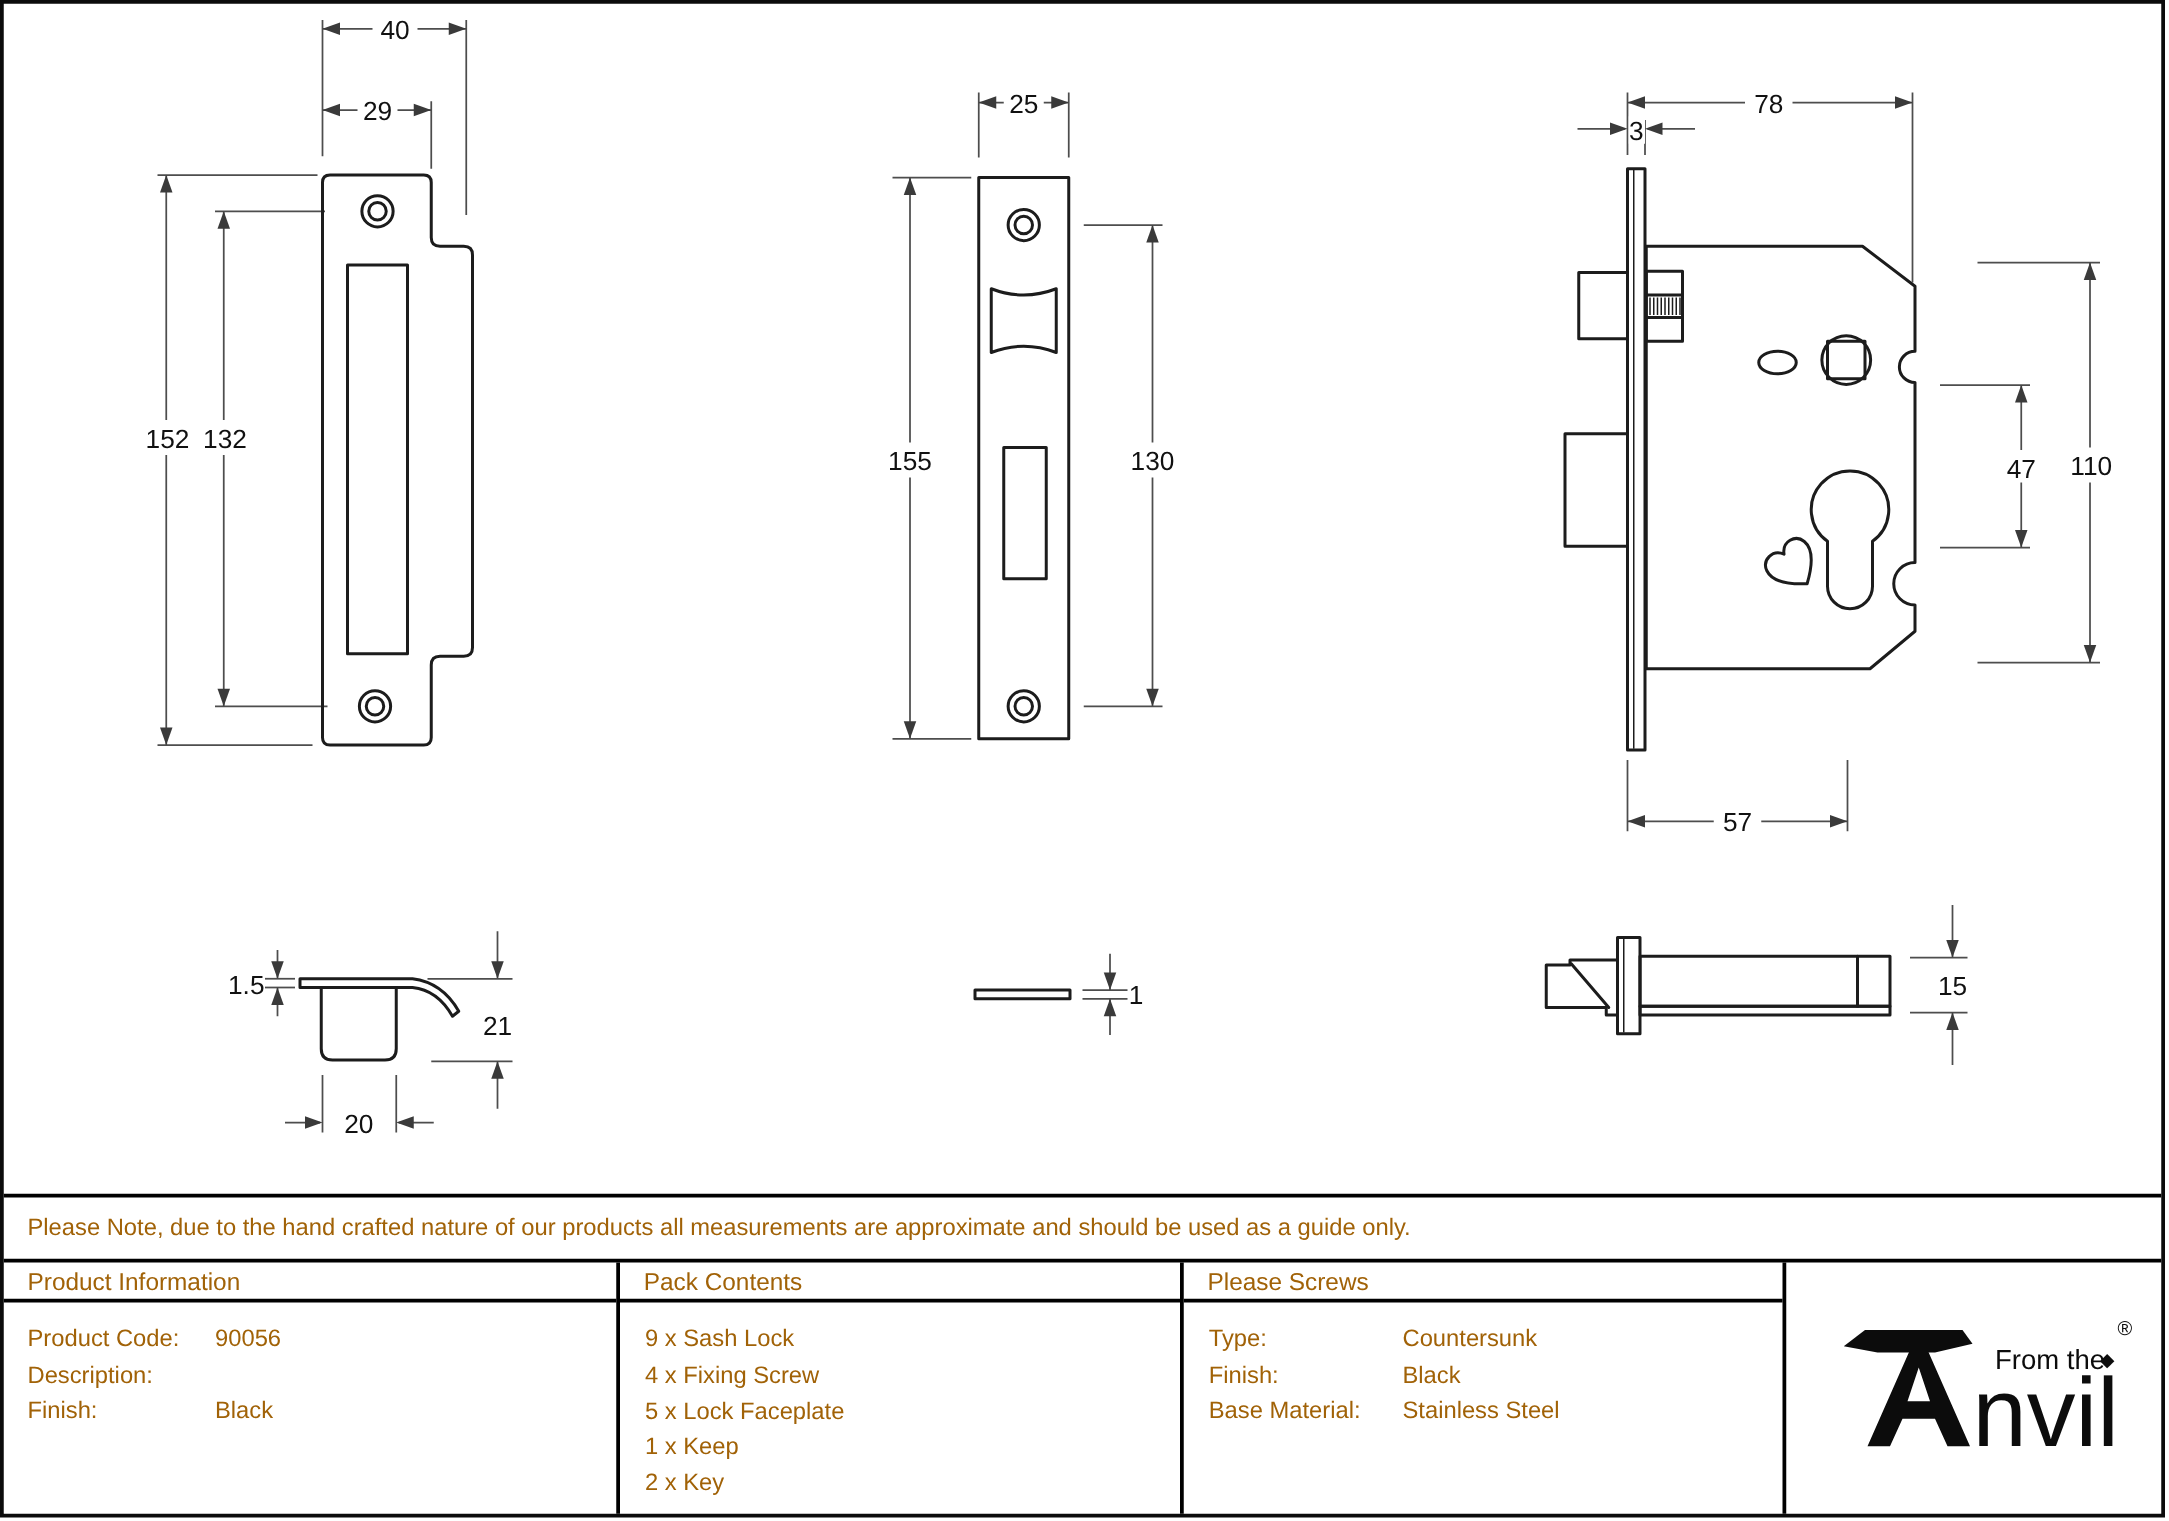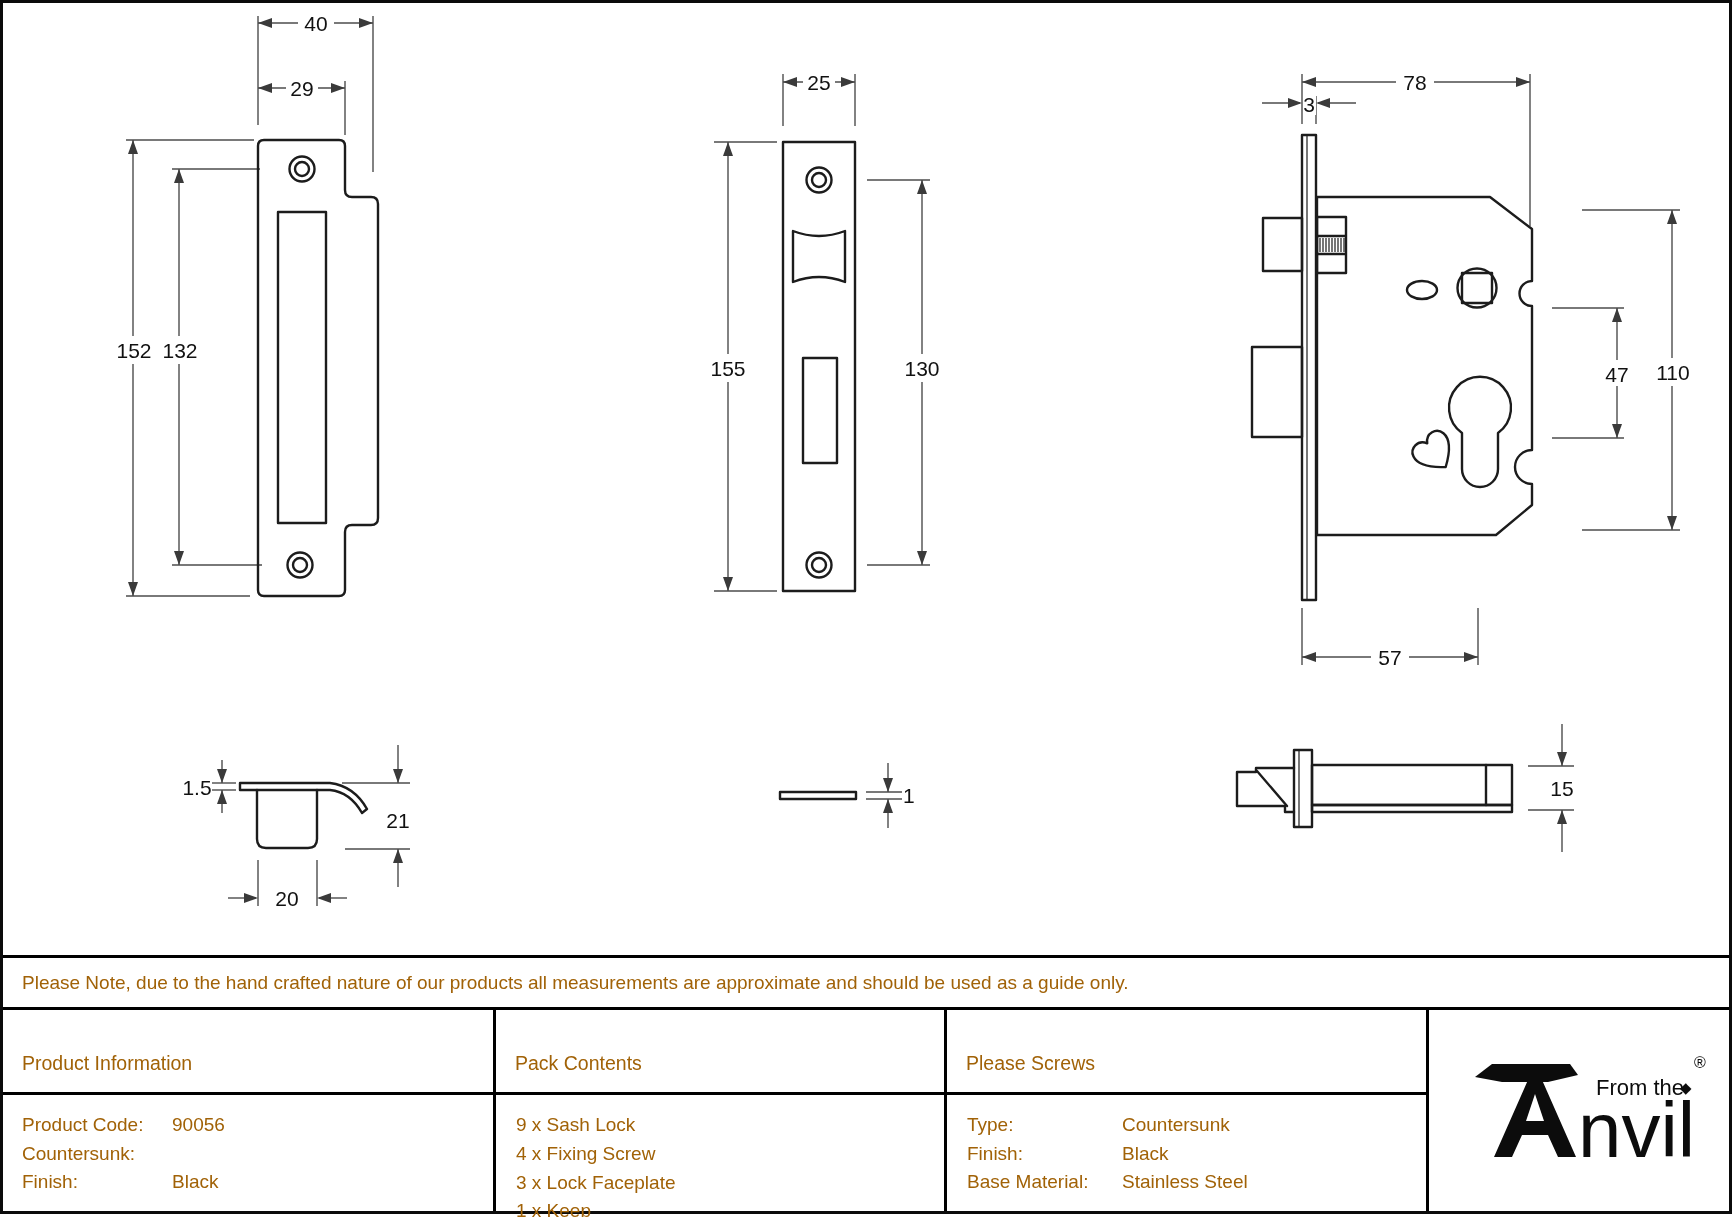--- a/index.html
+++ b/index.html
@@ -17,22 +17,22 @@
   .bg{fill:#fff;stroke:none;}
   .note-bar{position:absolute;left:3px;top:955px;width:1726px;height:44px;
             border-top:3px solid #000;box-sizing:border-box;
             font-size:19px;line-height:49px;padding-left:19px;}
   .info-table{position:absolute;left:3px;top:1007px;width:1726px;height:204px;
               border-top:3px solid #000;box-sizing:border-box;display:flex;}
   .col{box-sizing:border-box;height:100%;}
   .col.b{border-right:3px solid #000;}
   .c1{width:493px;}.c2{width:451px;}.c3{width:482px;}
   .logo-cell{flex:1;position:relative;}
-  .hdr{height:48px;border-bottom:3px solid #000;box-sizing:border-box;
-       font-size:19.5px;line-height:32px;padding-left:19px;margin-top:37px;}
+  .hdr{height:32px;border-bottom:3px solid #000;box-sizing:border-box;
+       font-size:19.5px;line-height:32px;padding-left:19px;}
   .tbody{padding-top:16px;font-size:19px;}
   .c1 .tbody{padding-left:19px;}
   .c2 .tbody{padding-left:20px;}
   .c3 .tbody{padding-left:20px;}
   .kv{display:flex;line-height:28.5px;}
   .c1 .kv .k{width:150px;flex:none;}
   .c3 .kv .k{width:155px;flex:none;}
   .c1 .kv .v{max-width:255px;}
   .li{line-height:28.8px;}
 </style>
@@ -251,35 +251,35 @@
   <div class="info-table">
 
     <div class="col b c1">
       <div class="hdr">Product Information</div>
       <div class="tbody">
         <div class="kv">
           <span class="k">Product Code:</span>
           <span class="v">90056</span>
         </div>
         <div class="kv">
-          <span class="k">Countersunk:</span>
+          <span class="k">Description:</span>
         </div>
         <div class="kv">
           <span class="k">Finish:</span>
           <span class="v">Black</span>
         </div>
       </div>
     </div>
 
     <div class="col b c2">
       <div class="hdr">Pack Contents</div>
       <div class="tbody">
         <div class="li">9 x Sash Lock</div>
         <div class="li">4 x Fixing Screw</div>
-        <div class="li">3 x Lock Faceplate</div>
+        <div class="li">5 x Lock Faceplate</div>
         <div class="li">1 x Keep</div>
         <div class="li">2 x Key</div>
       </div>
     </div>
 
     <div class="col b c3">
       <div class="hdr">Please Screws</div>
       <div class="tbody">
         <div class="kv">
           <span class="k">Type:</span>

